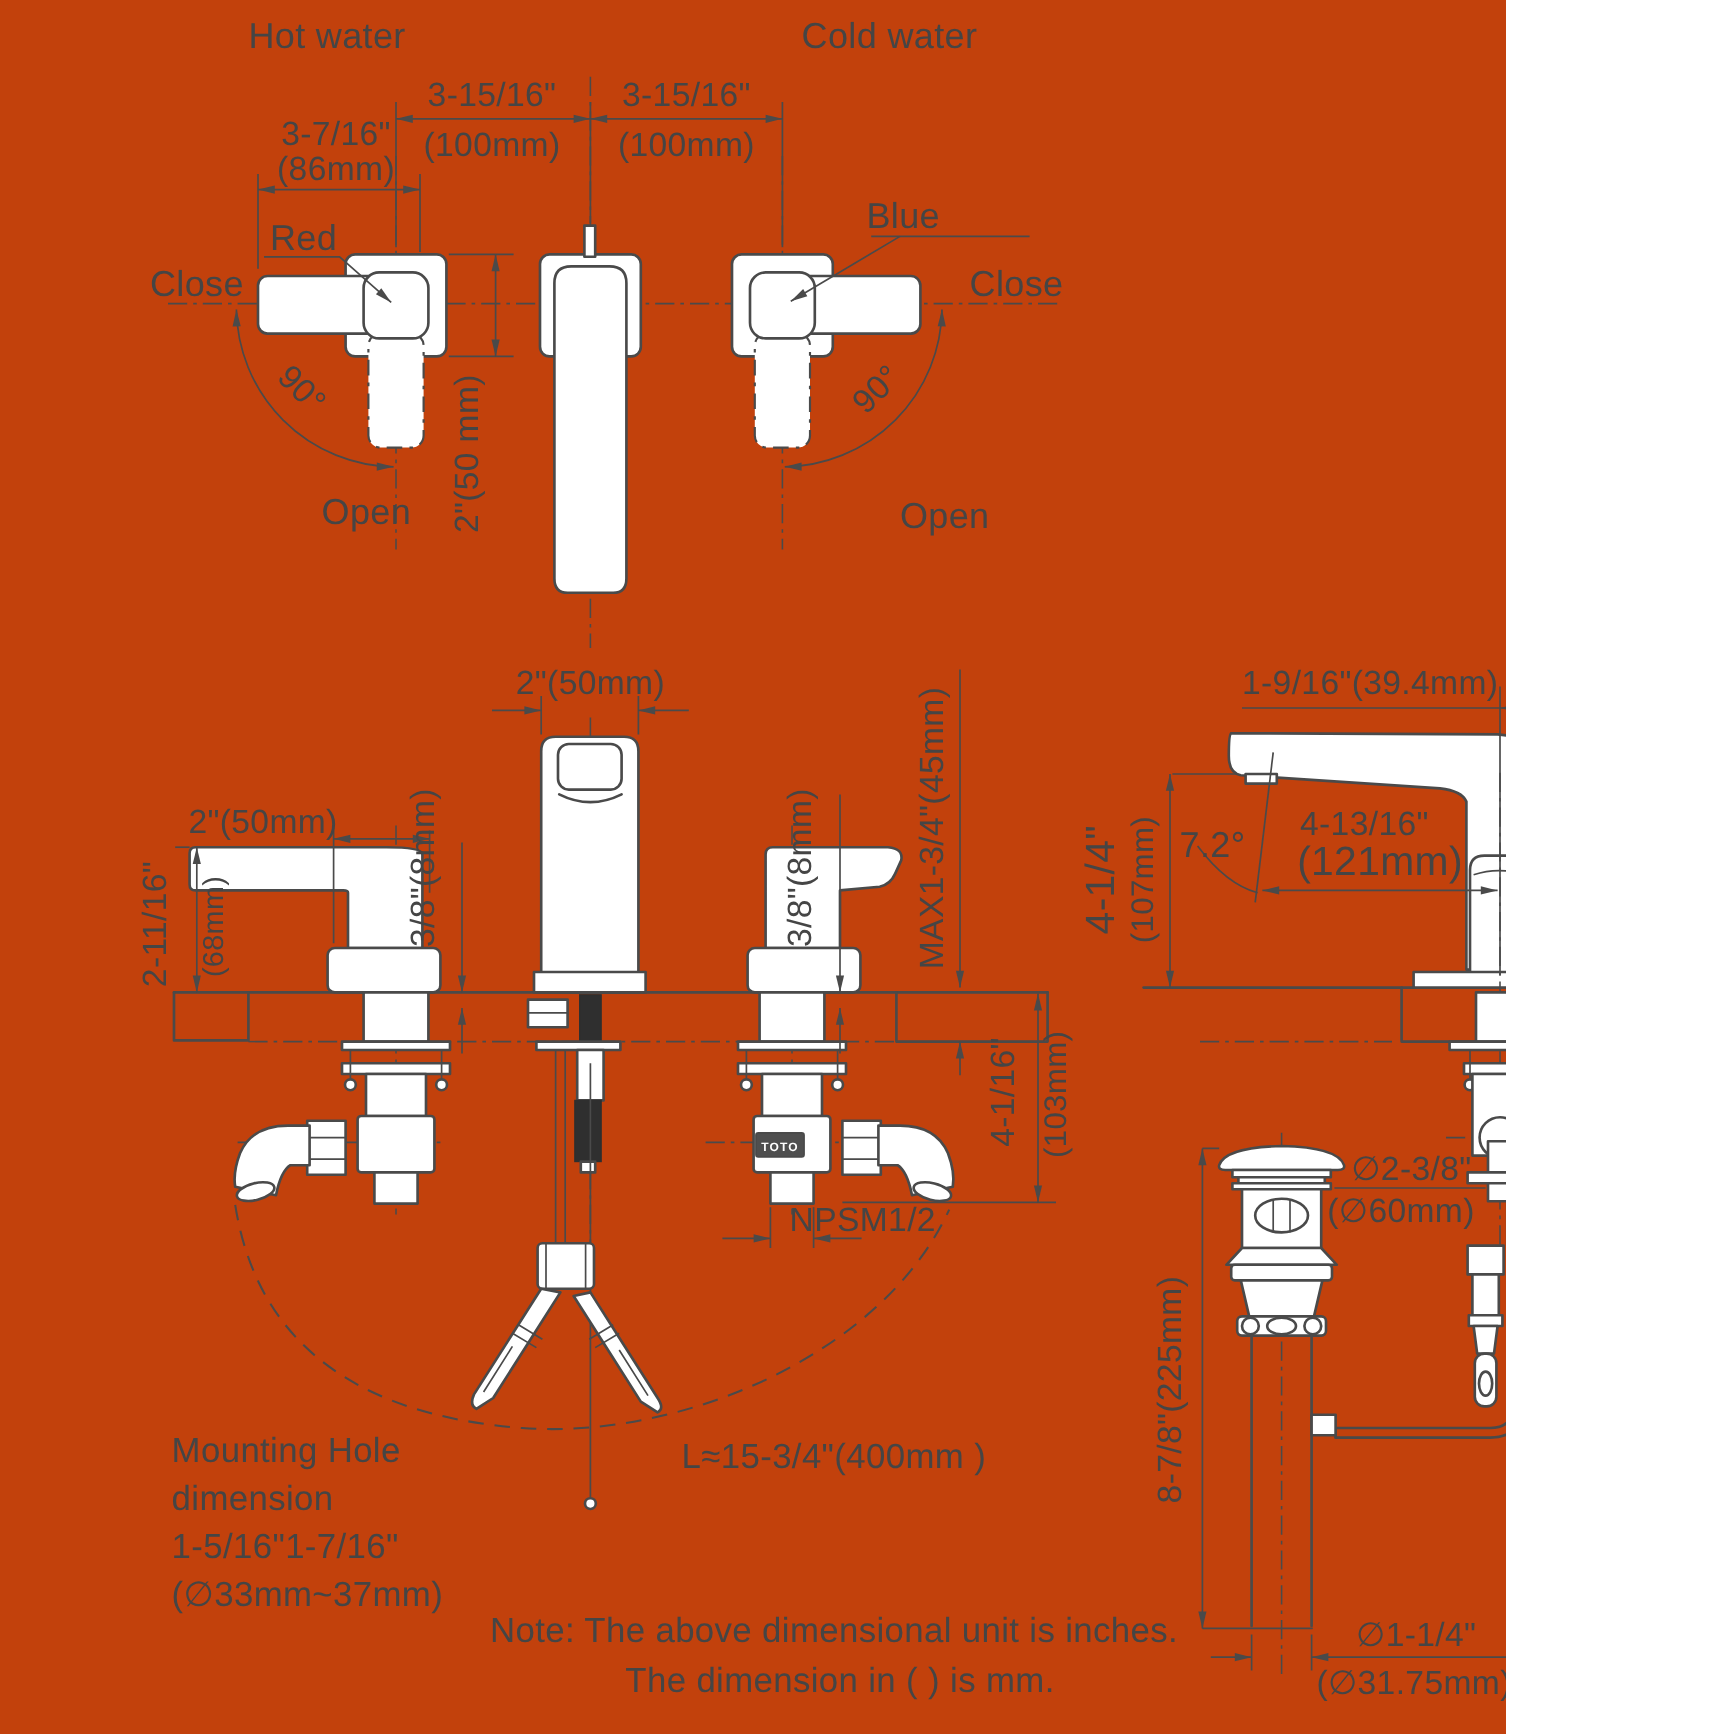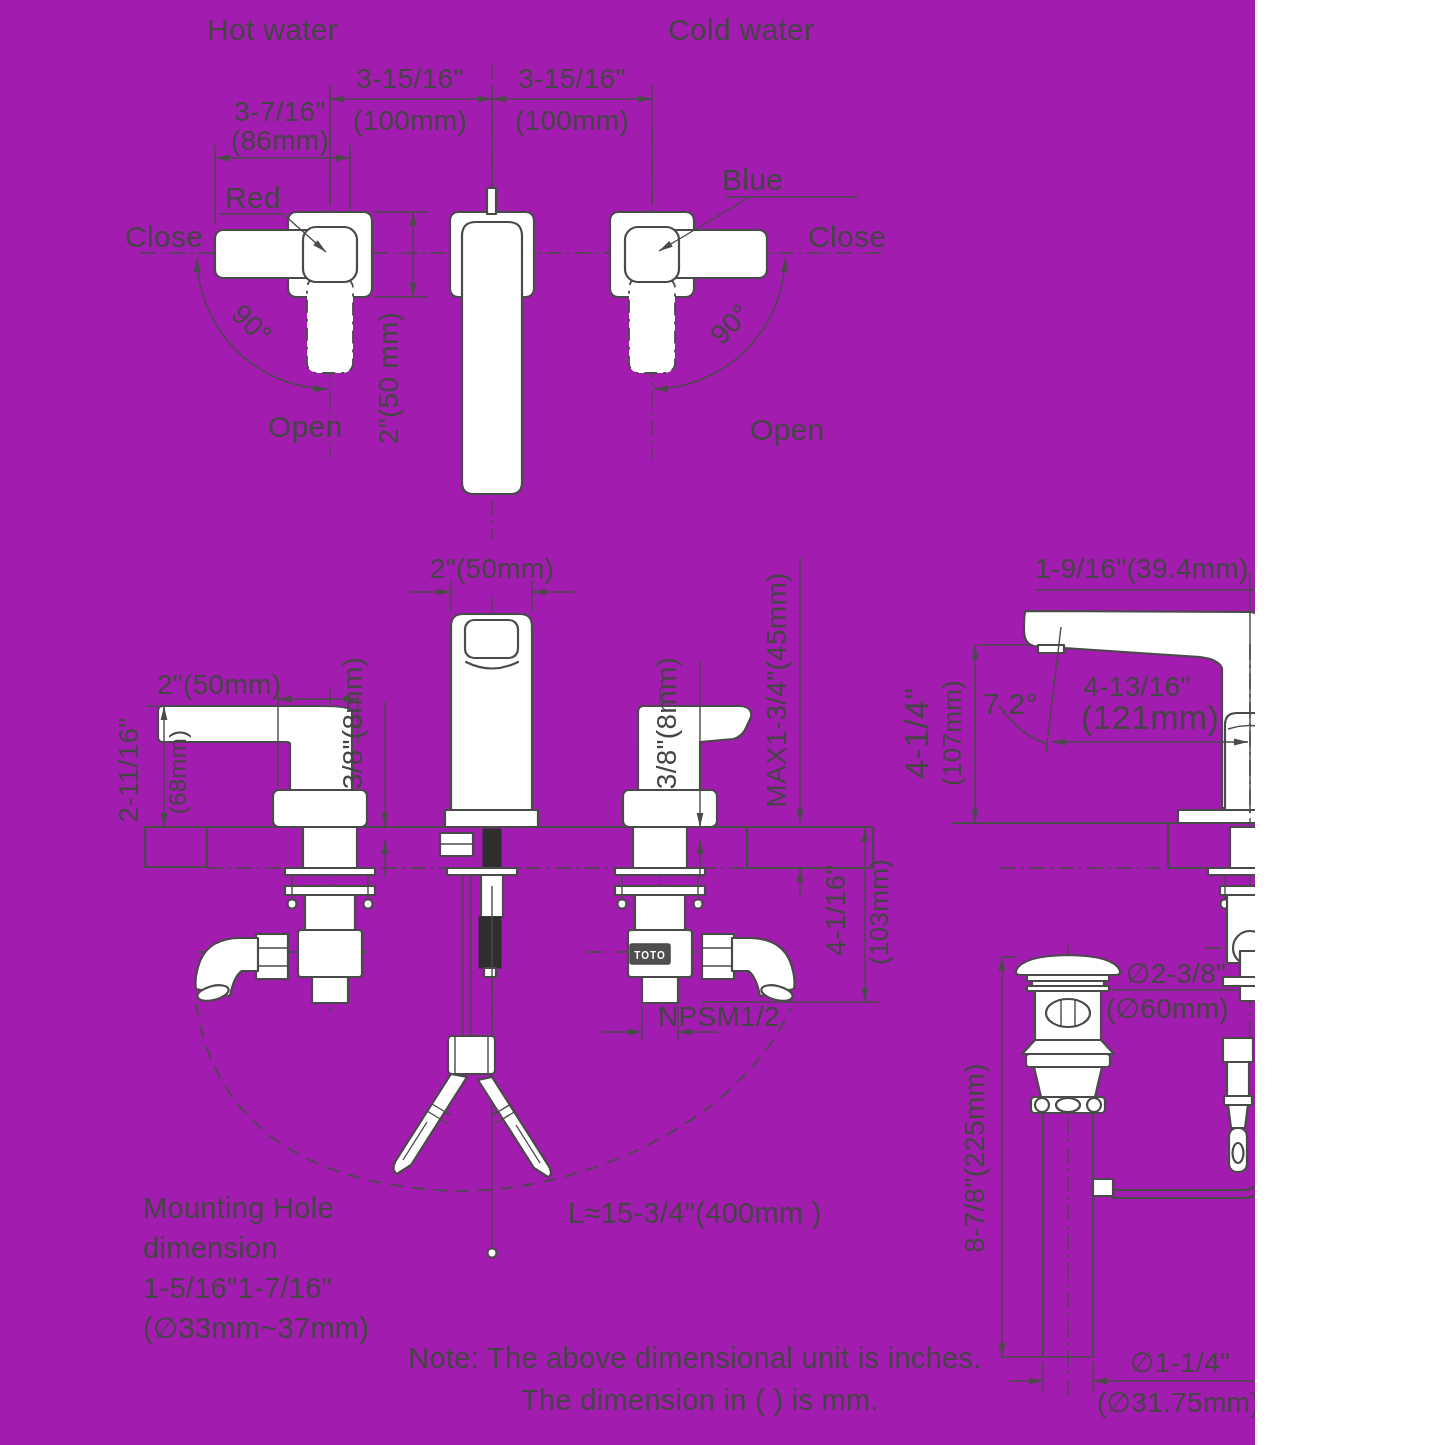--- a/index.html
+++ b/index.html
@@ -1,16 +1,16 @@
 <!DOCTYPE html>
 <html><head>
 <meta charset="utf-8">
 <style>
   html,body{margin:0;padding:0;background:#ffffff;}
-  #page{position:relative;width:1255px;height:1445px;background:#a21caf;overflow:hidden;}
+  #page{position:relative;width:1255px;height:1445px;background:#c2410c;overflow:hidden;}
   svg{display:block;}
   svg text{fill:#454545;font-family:"Liberation Sans",sans-serif;letter-spacing:.3px;}
   .t24{font-size:24px}.t26{font-size:26px}.t28{font-size:28px}.t29{font-size:29px}.t30{font-size:30px}.t34{font-size:34px}
   .tm{text-anchor:middle}
   .tw{fill:#ffffff;font-weight:bold;letter-spacing:1px}
   .ln{fill:none;stroke:#4a4a4a;stroke-width:2.2;stroke-linecap:round;stroke-linejoin:round}
   .lnf{fill:#ffffff;stroke:#4a4a4a;stroke-width:2.2;stroke-linejoin:round}
   .thin{fill:none;stroke:#4a4a4a;stroke-width:1.4}
   .dim{fill:none;stroke:#4a4a4a;stroke-width:1.4}
   .cl{fill:none;stroke:#4a4a4a;stroke-width:1.3;stroke-dasharray:16 5 3 5}

